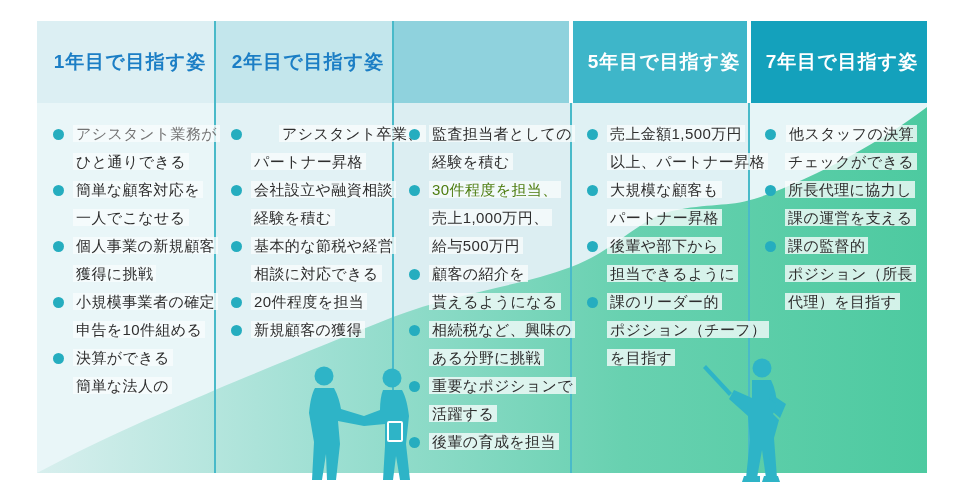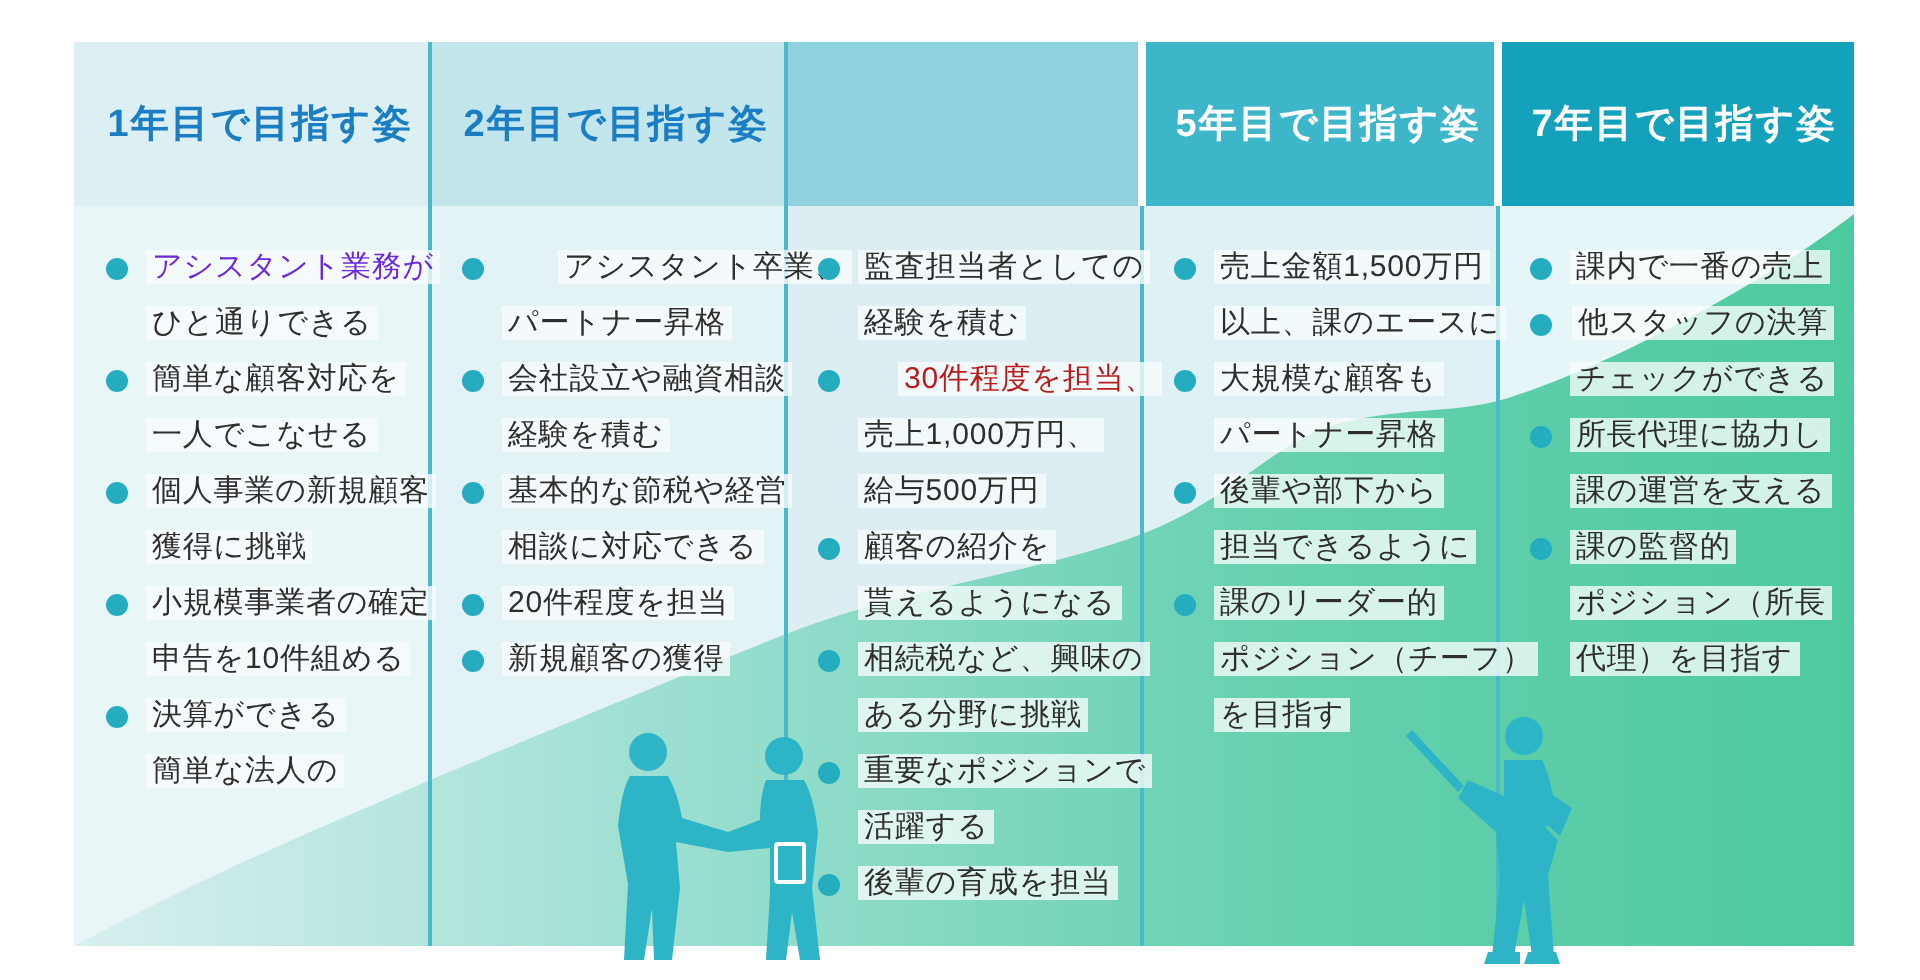--- a/index.html
+++ b/index.html
@@ -90,21 +90,21 @@
       <div class="gap" style="left: 747px; top: 21px; height: 82px;"></div>
       <div class="sep" style="background: rgb(73, 186, 201); left: 748px; top: 103px; height: 370px;"></div>
     </div>
   <div id="fglayer">
       <div class="colfg" style="left: 37px;">
         <div class="header" style="color: rgb(27, 126, 197);">1年目で目指す姿</div>
         <ul class="goals">
           <li class="goal">
             <span class="dot" style="background: rgb(37, 173, 191);"></span>
             <span class="lines">
-              <span class="line" style="color: #6d28d9;"><span>アシスタント業務が</span></span>
+              <span class="line" style="color: #737373;"><span>アシスタント業務が</span></span>
               <span class="line" style="color: rgb(46, 46, 46);"><span>ひと通りできる</span></span>
             </span>
           </li>
           <li class="goal">
             <span class="dot" style="background: rgb(37, 173, 191);"></span>
             <span class="lines">
               <span class="line" style="color: rgb(46, 46, 46);"><span>簡単な顧客対応を</span></span>
               <span class="line" style="color: rgb(46, 46, 46);"><span>一人でこなせる</span></span>
             </span>
           </li>
@@ -174,21 +174,21 @@
           <li class="goal">
             <span class="dot" style="background: rgb(37, 173, 191);"></span>
             <span class="lines">
               <span class="line" style="color: rgb(46, 46, 46);"><span>監査担当者としての</span></span>
               <span class="line" style="color: rgb(46, 46, 46);"><span>経験を積む</span></span>
             </span>
           </li>
           <li class="goal">
             <span class="dot" style="background: rgb(37, 173, 191);"></span>
             <span class="lines">
-              <span class="line" style="color: #b91c1c; margin-left: 20px;"><span>30件程度を担当、</span></span>
+              <span class="line" style="color: #4d7c0f;"><span>30件程度を担当、</span></span>
               <span class="line" style="color: rgb(46, 46, 46);"><span>売上1,000万円、</span></span>
               <span class="line" style="color: rgb(46, 46, 46);"><span>給与500万円</span></span>
             </span>
           </li>
           <li class="goal">
             <span class="dot" style="background: rgb(37, 173, 191);"></span>
             <span class="lines">
               <span class="line" style="color: rgb(46, 46, 46);"><span>顧客の紹介を</span></span>
               <span class="line" style="color: rgb(46, 46, 46);"><span>貰えるようになる</span></span>
             </span>
@@ -215,21 +215,21 @@
           </li>
         </ul>
       </div>
       <div class="colfg" style="left: 571px;">
         <div class="header" style="color: rgb(255, 255, 255);">5年目で目指す姿</div>
         <ul class="goals">
           <li class="goal">
             <span class="dot" style="background: rgb(37, 173, 191);"></span>
             <span class="lines">
               <span class="line" style="color: rgb(46, 46, 46);"><span>売上金額1,500万円</span></span>
-              <span class="line" style="color: rgb(46, 46, 46);"><span>以上、課のエースに</span></span>
+              <span class="line" style="color: rgb(46, 46, 46);"><span>以上、パートナー昇格</span></span>
             </span>
           </li>
           <li class="goal">
             <span class="dot" style="background: rgb(37, 173, 191);"></span>
             <span class="lines">
               <span class="line" style="color: rgb(46, 46, 46);"><span>大規模な顧客も</span></span>
               <span class="line" style="color: rgb(46, 46, 46);"><span>パートナー昇格</span></span>
             </span>
           </li>
           <li class="goal">
@@ -245,26 +245,20 @@
               <span class="line" style="color: rgb(46, 46, 46);"><span>課のリーダー的</span></span>
               <span class="line" style="color: rgb(46, 46, 46);"><span>ポジション（チーフ）</span></span>
               <span class="line" style="color: rgb(46, 46, 46);"><span>を目指す</span></span>
             </span>
           </li>
         </ul>
       </div>
       <div class="colfg" style="left: 749px;">
         <div class="header" style="color: rgb(255, 255, 255);">7年目で目指す姿</div>
         <ul class="goals">
-          <li class="goal">
-            <span class="dot" style="background: rgb(37, 173, 191);"></span>
-            <span class="lines">
-              <span class="line" style="color: rgb(46, 46, 46);"><span>課内で一番の売上</span></span>
-            </span>
-          </li>
           <li class="goal">
             <span class="dot" style="background: rgb(37, 173, 191);"></span>
             <span class="lines">
               <span class="line" style="color: rgb(46, 46, 46); text-align: right;"><span>他スタッフの決算</span></span>
               <span class="line" style="color: rgb(46, 46, 46);"><span>チェックができる</span></span>
             </span>
           </li>
           <li class="goal">
             <span class="dot" style="background: rgb(37, 173, 191);"></span>
             <span class="lines">

